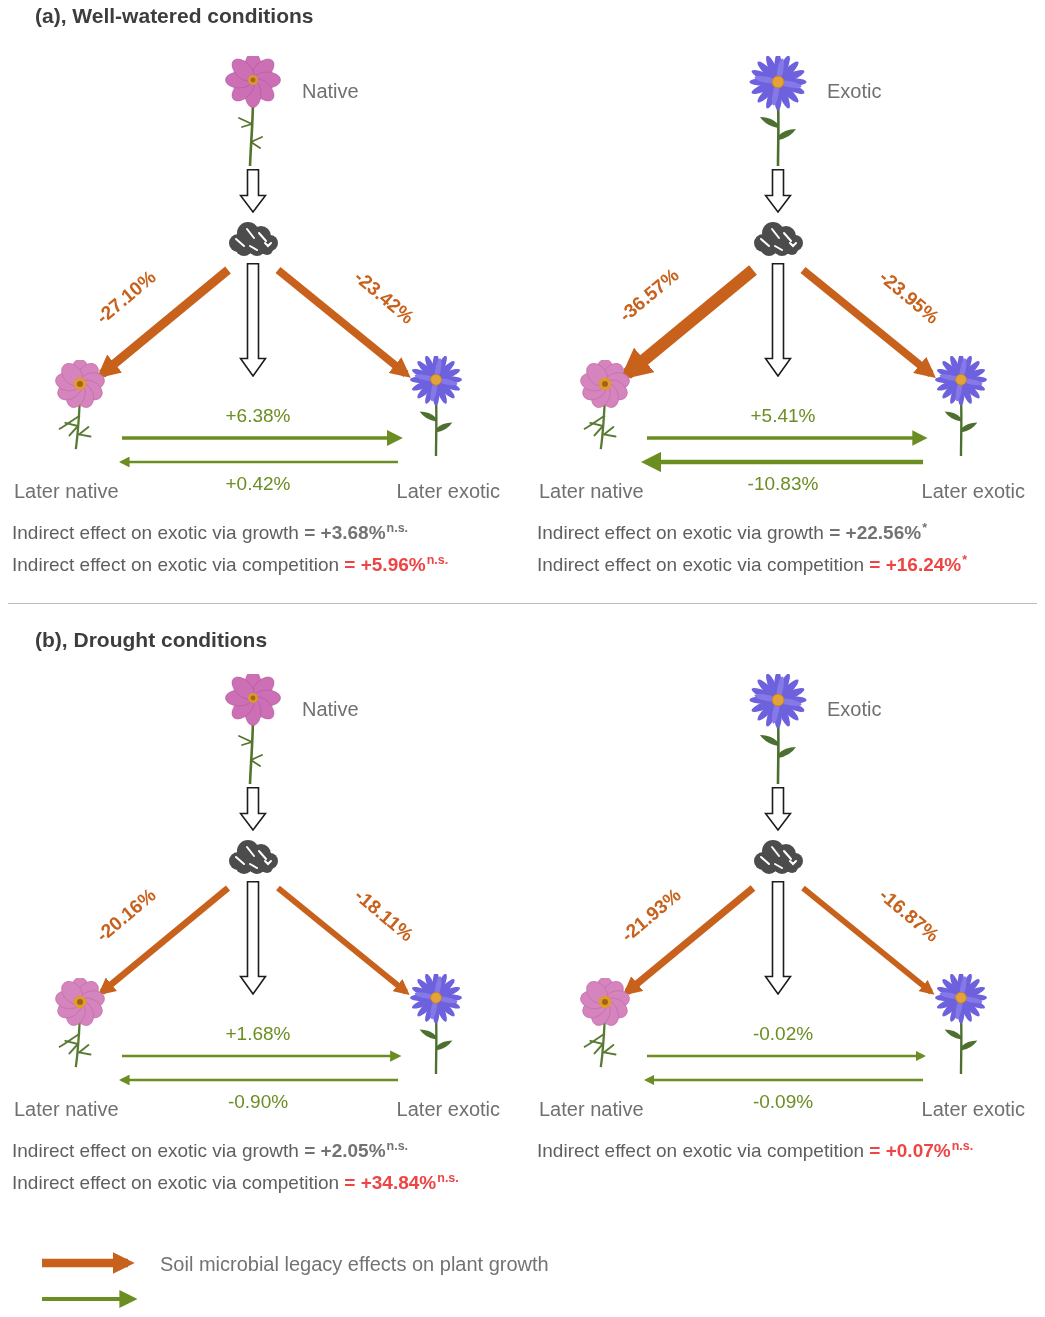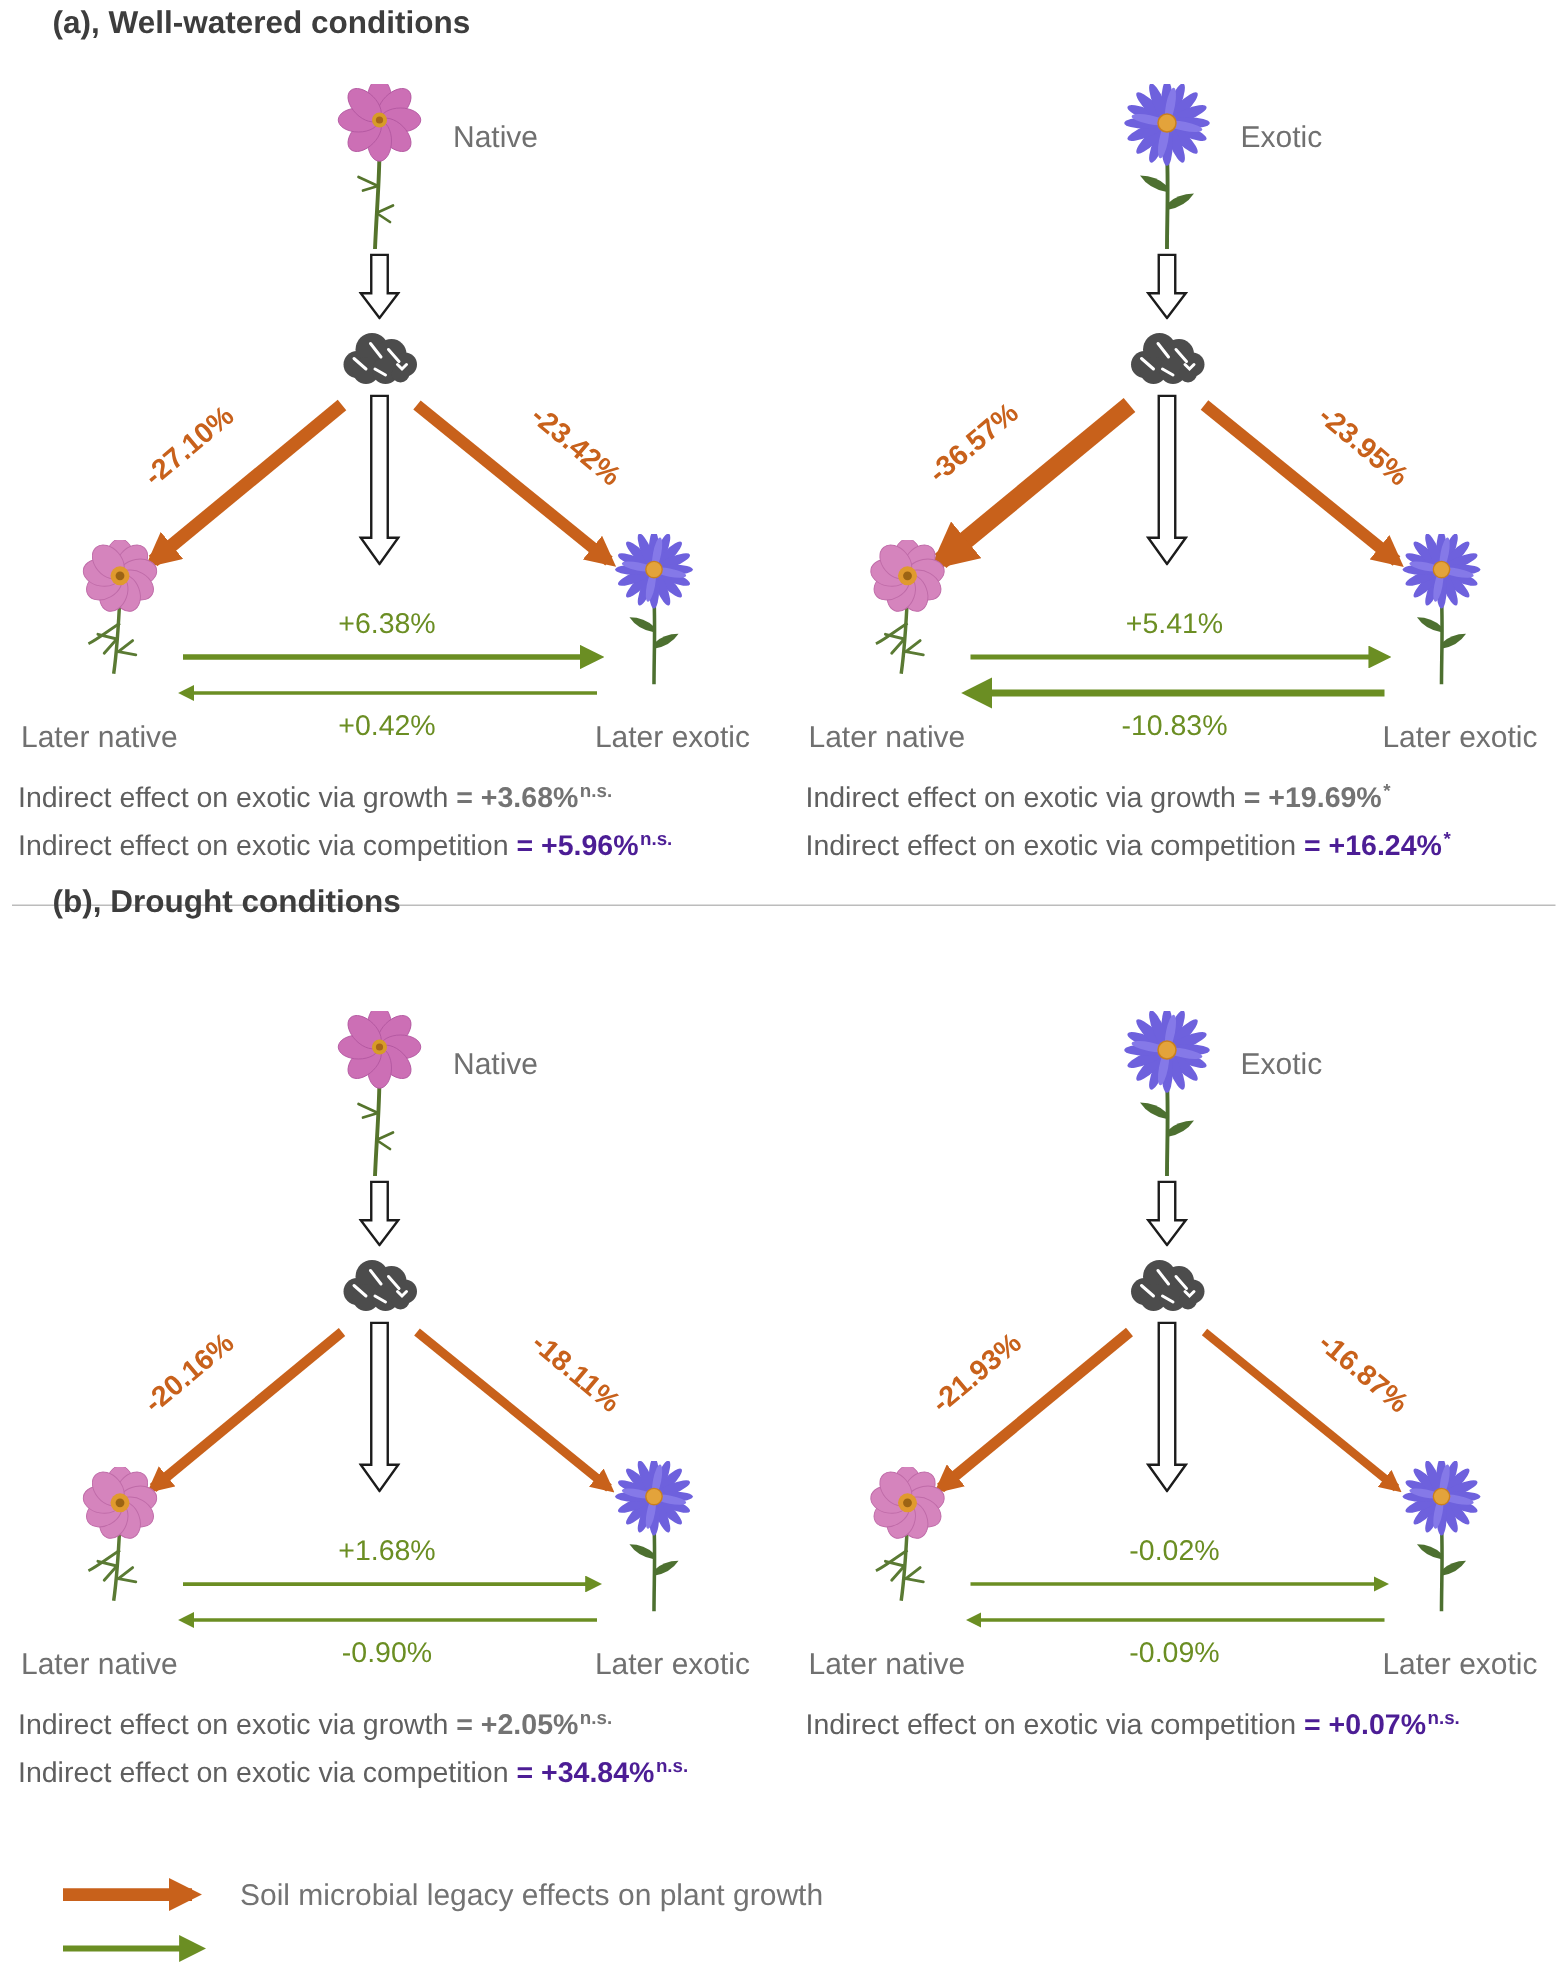--- a/index.html
+++ b/index.html
@@ -13,21 +13,21 @@
   .pct-o{font-size:19px;font-weight:bold;fill:#C8611B;text-anchor:middle;}
   .pct-g{font-size:19px;fill:#6B8E23;text-anchor:middle;}
   .oline{stroke:#C8611B;fill:none;}
   .gline{stroke:#6B8E23;fill:none;}
   .hollow{fill:#ffffff;stroke:#1c1c1c;stroke-width:1.6;}
   .indirect{position:absolute;left:10px;top:482px;white-space:nowrap;}
   .ind-line{font-size:19px;color:#5f5f5f;margin-bottom:10px;}
   .ind-val{font-weight:bold;}
   sup.sig{font-size:12.5px;font-weight:bold;vertical-align:super;line-height:0;margin-left:1px;}
   .txt-orange{color:#737373;}
-  .txt-green{color:#4c1d95;}
+  .txt-green{color:#ef4444;}
   .divider{position:absolute;left:8px;top:603px;width:1029px;height:1px;background:#bcbcbc;}
   .legend{position:absolute;left:38px;top:1240px;}
   .legend-row{display:flex;align-items:flex-end;height:36px;}
   .legend-label{font-size:20px;margin-left:10px;white-space:nowrap;}
   .defs-holder{position:absolute;width:0;height:0;overflow:hidden;}
 </style>
 </head>
 <body>
 
 <svg class="defs-holder" aria-hidden="true">
@@ -189,28 +189,28 @@
       <use href="#sym-anemone" x="38" y="320" width="80" height="92"></use>
       <use href="#sym-aster" x="404" y="316" width="60" height="102"></use>
       <line class="gline" x1="120" y1="398" x2="396" y2="398" stroke-width="3.4" marker-end="url(#arrow-green)"></line>
       <line class="gline" x1="396" y1="422" x2="120" y2="422" stroke-width="4.6" marker-end="url(#arrow-green)"></line>
       <text class="pct-g" x="256" y="382">+5.41%</text>
       <text class="pct-g" x="256" y="450">-10.83%</text>
       <text class="plant-label" x="12" y="458">Later native</text>
       <text class="plant-label anchor-end" x="498" y="458">Later exotic</text>
     </svg>
     <div class="indirect">
-      <div class="ind-line"><span>Indirect effect on exotic via growth</span> <span class="ind-val txt-orange">= +19.69%</span><sup class="sig txt-orange">*</sup></div>
+      <div class="ind-line"><span>Indirect effect on exotic via growth</span> <span class="ind-val txt-orange">= +22.56%</span><sup class="sig txt-orange">*</sup></div>
       <div class="ind-line"><span>Indirect effect on exotic via competition</span> <span class="ind-val txt-green">= +16.24%</span><sup class="sig txt-green">*</sup></div>
     </div>
   </div>
 
   <div class="divider"></div>
 
-  <div class="panel-title" style="left:35px;top:590px">(b), Drought conditions</div>
+  <div class="panel-title" style="left:35px;top:628px">(b), Drought conditions</div>
 
   <div class="diagram" style="left:2px;top:658px">
     <svg width="516" height="470" viewBox="0 0 516 470">
       <use href="#sym-cosmos" x="218" y="16" width="66" height="112"></use>
       <text class="plant-label" x="300" y="58">Native</text>
       <use href="#sym-arrow-short" x="237" y="129" width="28" height="44"></use>
       <use href="#sym-soil" x="218" y="176" width="66" height="46"></use>
       <use href="#sym-arrow-long" x="237" y="223" width="28" height="114"></use>
       <line class="oline" x1="226" y1="230" x2="100" y2="334" stroke-width="6.7" marker-end="url(#arrow-orange)"></line>
       <line class="oline" x1="276" y1="230" x2="404" y2="334" stroke-width="6" marker-end="url(#arrow-orange)"></line>

